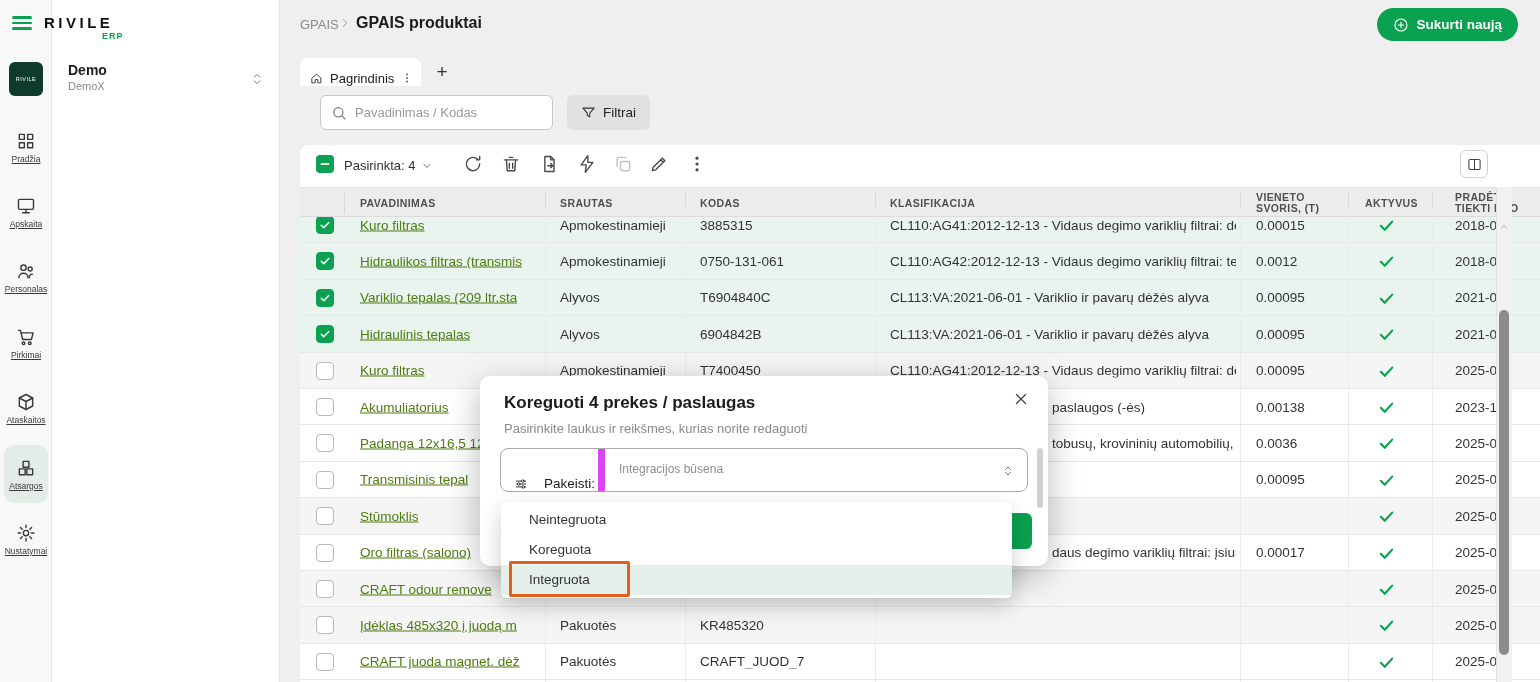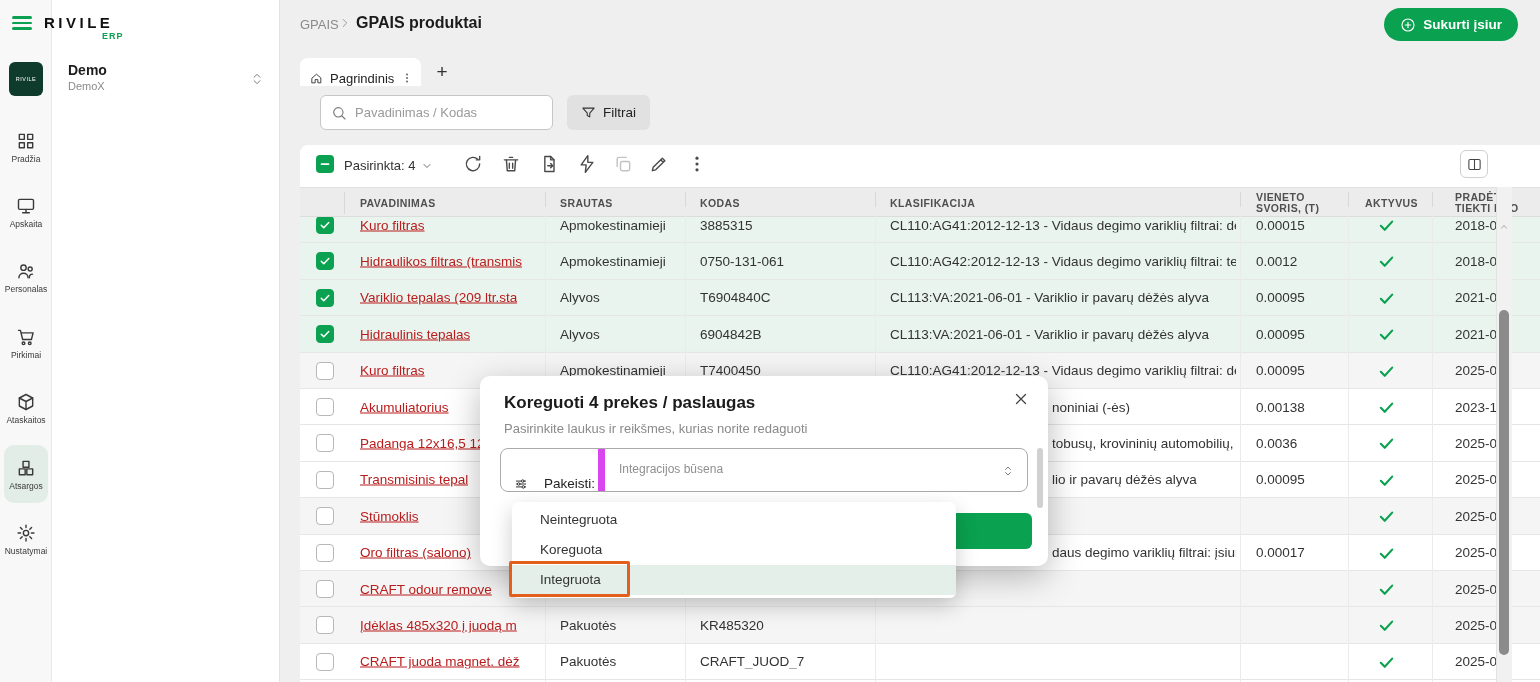--- a/index.html
+++ b/index.html
@@ -20,21 +20,21 @@
   .org-logo { position:absolute; left:9px; top:62px; width:34px; height:34px; background:#0E3B2C; border-radius:6px; color:#fff;
               display:flex; align-items:center; justify-content:center; font-size:5.5px; letter-spacing:.5px; z-index:7; }
   .org-name { position:absolute; left:68px; top:62px; font-size:14px; font-weight:bold; color:#1c1c1c; z-index:7; }
   .org-code { position:absolute; left:68px; top:80px; font-size:11px; color:#8a8a8a; z-index:7; }
   .org-switch { position:absolute; left:250px; top:70px; width:14px; height:18px; color:#777; z-index:7; }
 
   .rail-items { position:absolute; left:0; top:118px; width:52px; z-index:6; }
   .rail-item { position:absolute; left:4px; width:44px; height:58px; display:flex; flex-direction:column; align-items:center;
                justify-content:center; gap:3px; color:#3a3a3a; border-radius:10px; }
   .rail-item .icon { width:20px; height:20px; }
-  .rail-item .rl { font-size:8.5px; white-space:nowrap; }
+  .rail-item .rl { font-size:8.5px; white-space:nowrap;text-decoration:underline; }
   .rail-item.active { background:#E3EDE7; }
 
   .side-title { position:absolute; left:80px; top:130px; font-size:17px; font-weight:bold; color:#202020; }
   .side-items { position:absolute; left:80px; top:150px; width:180px; }
   .side-item { height:35.6px; display:flex; align-items:center; gap:6px; font-size:13.5px; color:#333; white-space:nowrap; }
   .side-item .icon { width:13px; height:13px; color:#9a9a9a; }
   .sec-title { position:absolute; left:80px; font-size:16px; font-weight:bold; color:#202020; }
   .sec-chevron { position:absolute; width:12px; height:12px; color:#777; }
   .sec-items { position:absolute; left:96px; width:170px; }
   .divider { position:absolute; left:68px; width:190px; height:1px; background:#EEEEEE; }
@@ -84,21 +84,21 @@
   .col-sep { position:absolute; top:207px; bottom:0; width:1px; background:#EBEBEB; z-index:3; }
 
   .tbody { position:absolute; left:300px; top:207px; width:1240px; height:475px; overflow:hidden; z-index:2; }
   .row { position:absolute; left:0; width:1240px; height:36.4px; background:#fff; border-bottom:1px solid #E6E6E6; }
   .row.checked { background:#E9F4EE; }
   .row.shaded { background:#F5F5F5; }
   .cell { position:absolute; top:50%; transform:translateY(-50%); font-size:13.5px; color:#333; white-space:nowrap; overflow:hidden; }
   .row-check { position:absolute; left:16px; top:9px; width:18px; height:18px; border-radius:4px; border:1.6px solid #B8B8B8; background:#fff; }
   .row-check.on { background:#0AA150; border-color:#0AA150; color:#fff; padding:2px; }
   .c-name { left:60px; max-width:188px; }
-  .c-name a { color:#b91c1c; text-decoration:underline; }
+  .c-name a { color:#4d7c0f; text-decoration:underline; }
   .c-srautas { left:260px; max-width:130px; }
   .c-kodas { left:400px; max-width:165px; }
   .c-klas { left:590px; width:346px; }
   .c-klas.frag { text-indent:162px; }
   .c-svoris { left:956px; max-width:85px; }
   .c-aktyvus { position:absolute; left:1078px; top:10px; width:17px; height:17px; color:#0AA150; }
   .c-aktyvus svg { stroke-width:3; }
   .c-pradeta { left:1155px; max-width:82px; }
 
   
@@ -114,21 +114,21 @@
   .modal-sub { position:absolute; left:24px; top:45px; font-size:13px; color:#8a8a8a; }
   .field { position:absolute; left:20px; top:72px; width:528px; height:44px; border:1px solid #ABABAB; border-radius:8px; background:#fff; }
   .field-left { position:absolute; left:0; top:0; width:104px; height:42px; display:flex; align-items:flex-end; gap:16px;
                 padding-left:13px; border-right:7px solid #d946ef; font-size:13.5px; color:#222; }
   .field-left .icon { width:14px; height:14px; color:#333; }
   .field-label { position:absolute; left:118px; top:13px; font-size:12px; color:#8F8F8F; }
   .field-spin { position:absolute; right:13px; top:13px; width:12px; height:18px; color:#666; }
   .modal-scrollhint { position:absolute; right:5px; top:72px; width:6px; height:60px; background:#D0D0D0; border-radius:3px; }
   .save-btn { position:absolute; right:16px; top:137px; width:130px; height:36px; background:#0AA150; border:none; border-radius:6px; z-index:55; cursor:pointer; }
 
-  .dropdown { position:absolute; left:512px; top:502px; width:444px; height:96px; background:#fff; border-radius:6px; padding-top:3px;
+  .dropdown { position:absolute; left:501px; top:502px; width:511px; height:96px; background:#fff; border-radius:6px; padding-top:3px;
               box-shadow:0 8px 22px rgba(0,0,0,.20); z-index:60; }
   .option { height:30px; line-height:30px; padding-left:28px; font-size:13.5px; color:#333; cursor:pointer; }
   .option.selected { background:#E3EFE8; }
   .annotate { position:absolute; left:509px; top:561px; width:121px; height:36px; border:3px solid #E2601C; border-radius:2px; z-index:70; pointer-events:none; }
 </style>
 </head>
 <body>
 
 <div class="rail"></div>
 <div class="panel"></div>
@@ -303,21 +303,21 @@
     </svg>
 </div>
 <div class="crumb-current">GPAIS produktai</div>
 <button class="create-btn">
   <span class="icon">
     <svg viewBox="0 0 24 24">
         <circle cx="12" cy="12" r="9"></circle>
         <path d="M12 8v8M8 12h8"></path>
       </svg>
   </span>
-  <span>Sukurti įsiur</span>
+  <span>Sukurti naują</span>
 </button>
 
 <div class="tab">
   <span class="icon">
     <svg viewBox="0 0 24 24">
         <path d="M4 11l8-7 8 7v9h-5.5v-6h-5v6H4z"></path>
       </svg>
   </span>
   <span>Pagrindinis</span>
   <span class="icon fill kebab">
@@ -520,21 +520,21 @@
         </svg>
     </div>
     <div class="cell c-pradeta">2025-0</div>
   </div>
 
   <div class="row" style="top: 182px;">
     <div class="row-check icon"></div>
     <div class="cell c-name"><a href="#">Akumuliatorius</a></div>
     <div class="cell c-srautas"></div>
     <div class="cell c-kodas"></div>
-    <div class="cell c-klas frag">noniniai (-ės)</div>
+    <div class="cell c-klas frag">paslaugos (-ės)</div>
     <div class="cell c-svoris">0.00138</div>
     <div class="c-aktyvus icon">
       <svg viewBox="0 0 24 24">
           <path d="M4 12.5l5.5 5.5L20 6.5"></path>
         </svg>
     </div>
     <div class="cell c-pradeta">2023-1</div>
   </div>
 
   <div class="row" style="top: 218.4px;">
@@ -550,21 +550,20 @@
         </svg>
     </div>
     <div class="cell c-pradeta">2025-0</div>
   </div>
 
   <div class="row" style="top: 254.8px;">
     <div class="row-check icon"></div>
     <div class="cell c-name"><a href="#">Transmisinis tepal</a></div>
     <div class="cell c-srautas"></div>
     <div class="cell c-kodas"></div>
-    <div class="cell c-klas frag">lio ir pavarų dėžės alyva</div>
     <div class="cell c-svoris">0.00095</div>
     <div class="c-aktyvus icon">
       <svg viewBox="0 0 24 24">
           <path d="M4 12.5l5.5 5.5L20 6.5"></path>
         </svg>
     </div>
     <div class="cell c-pradeta">2025-0</div>
   </div>
 
   <div class="row shaded" style="top: 291.2px;">

